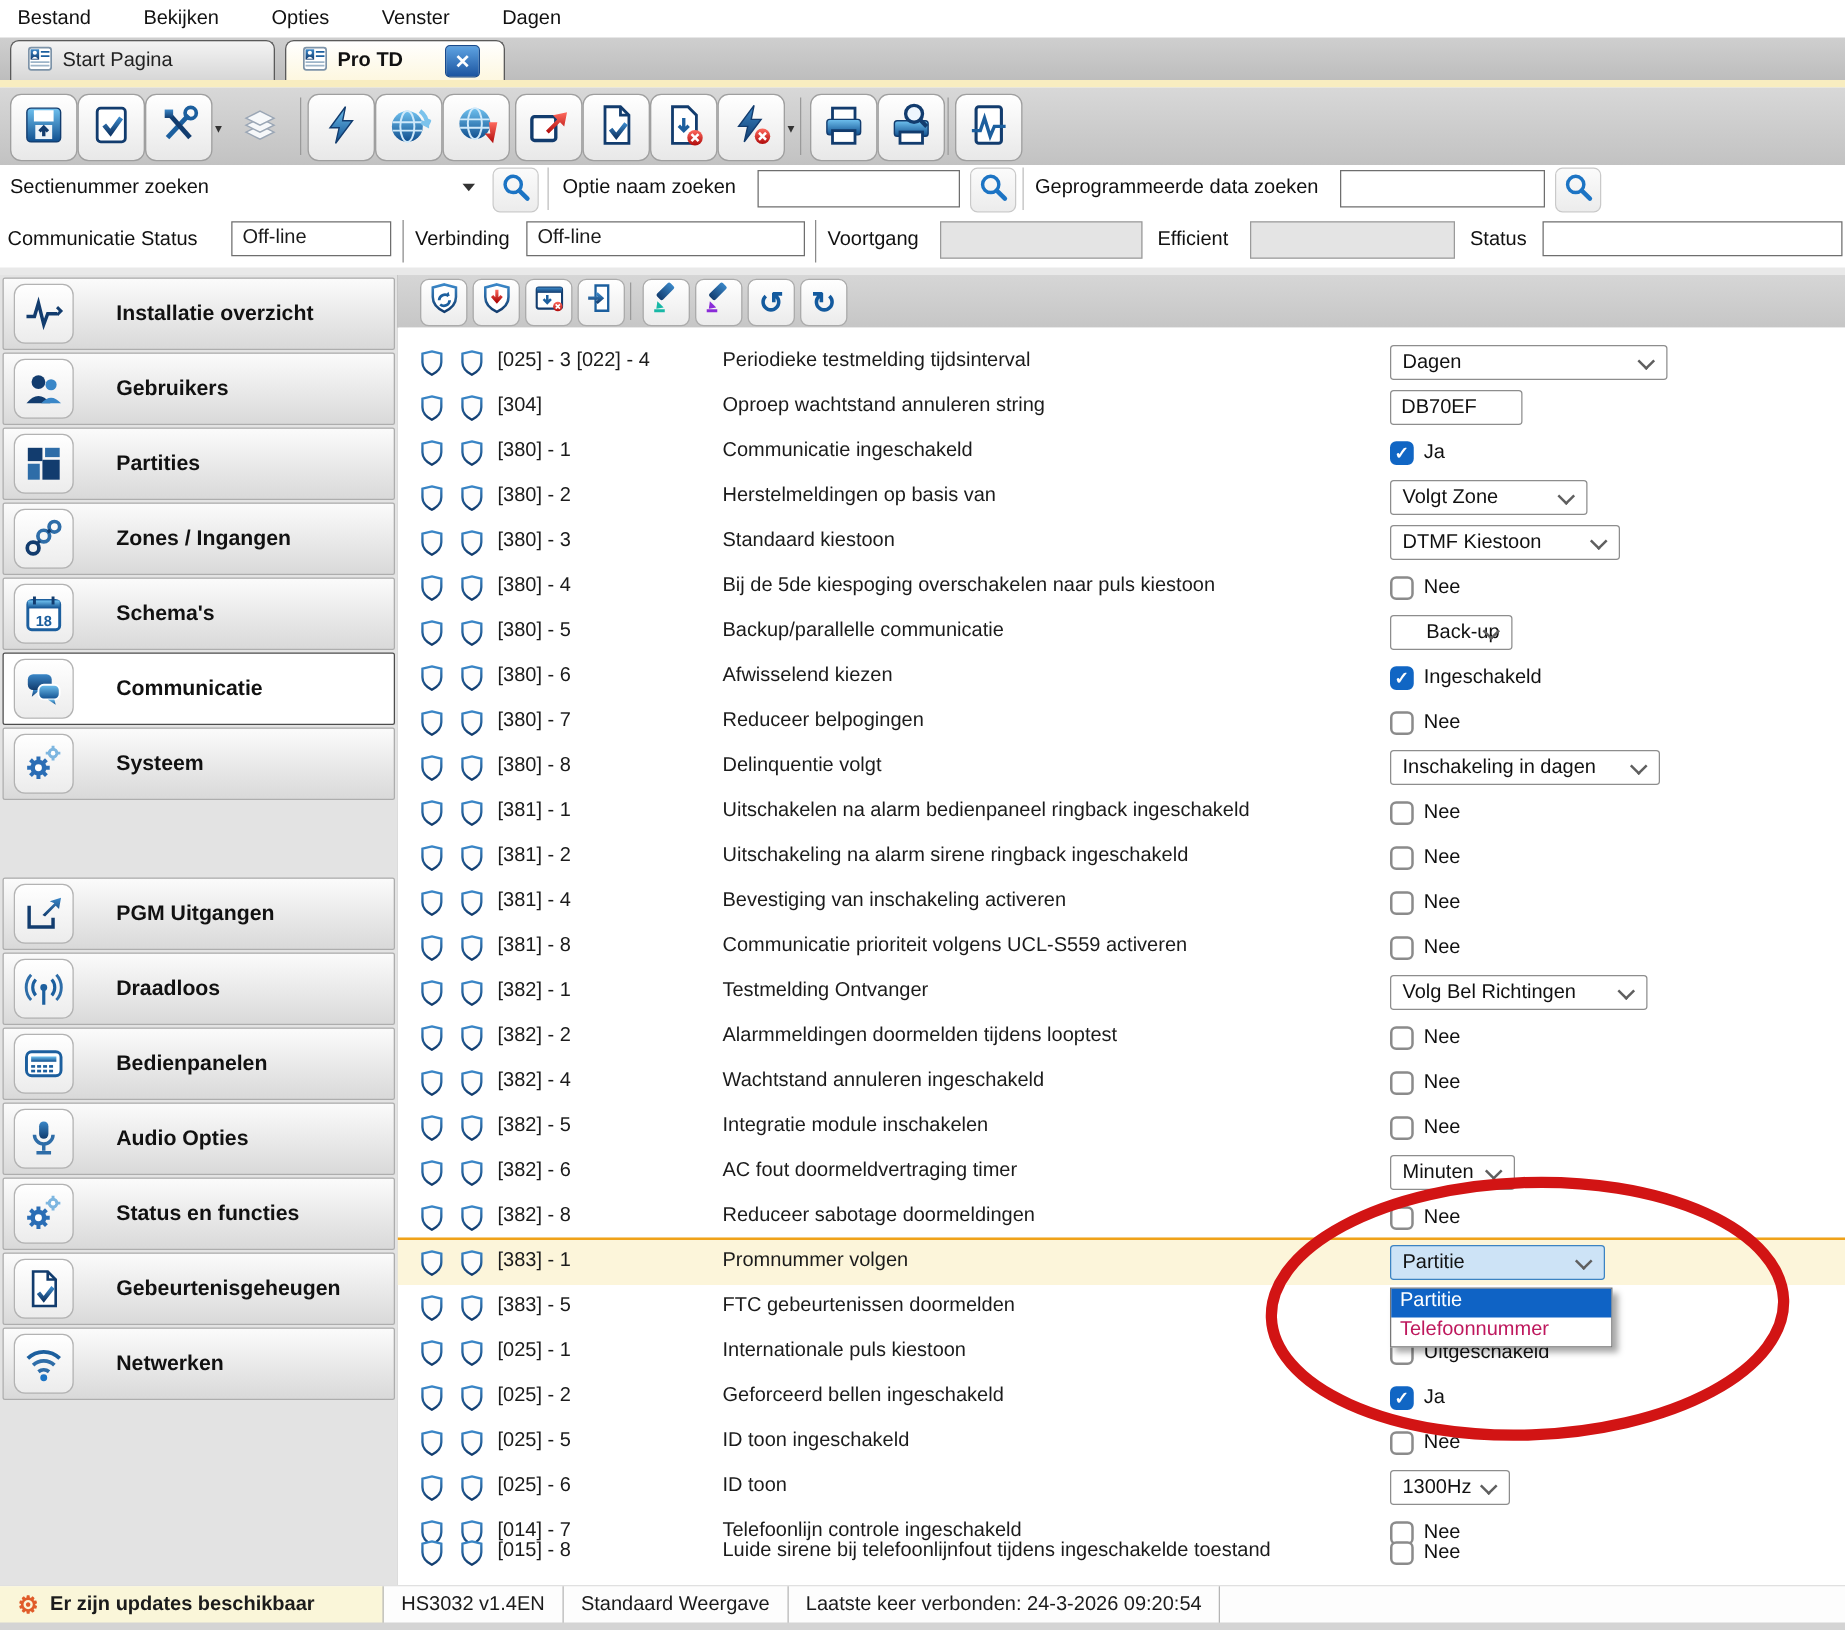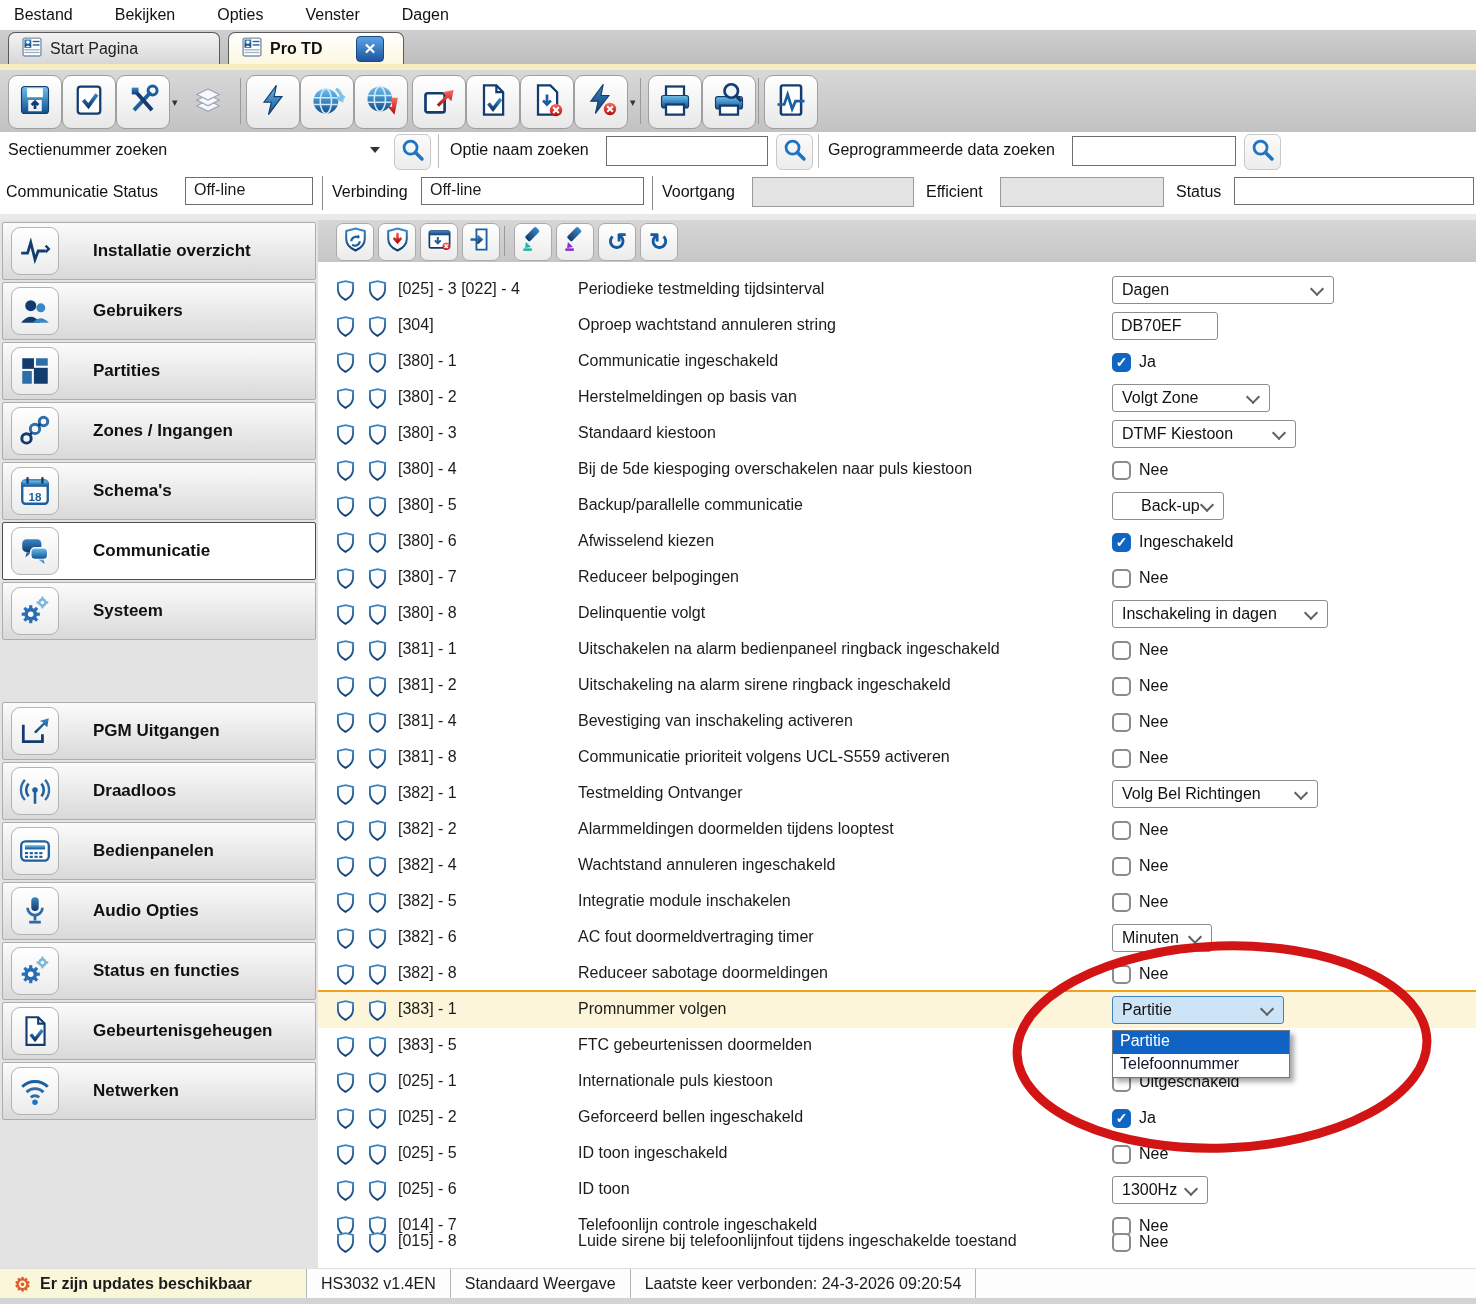--- a/index.html
+++ b/index.html
@@ -80,21 +80,21 @@
   .inp{height:28px;border:1px solid #8d8d8d;border-radius:3px;background:#fff;display:flex;
     align-items:center;font-size:16px;padding-left:8px;box-sizing:border-box;color:#111;}
   .cbwrap{display:flex;align-items:center;gap:8px;}
   .cb{width:19px;height:19px;border:2px solid #8b8b8b;border-radius:5px;background:#fff;box-sizing:border-box;
     display:flex;align-items:center;justify-content:center;}
   .cb.checked{background:#1166c4;border-color:#1166c4;color:#fff;font-size:14px;font-weight:bold;}
   .cblabel{font-size:16px;color:#111;}
   
   .popup{position:absolute;left:1112px;top:1030px;width:176px;background:#fff;border:1px solid #767676;
     box-shadow:4px 4px 5px rgba(0,0,0,.35);z-index:30;}
-  .popup .opt{height:23px;font-size:16px;padding:1px 0 0 7px;box-sizing:border-box;color:#0f172a;}
+  .popup .opt{height:23px;font-size:16px;padding:1px 0 0 7px;box-sizing:border-box;color:#be185d;}
   .popup .opt.selected{background:#0f63c5;color:#fff;}
   
   .overlay{position:absolute;left:0;top:0;width:1476px;height:1304px;pointer-events:none;z-index:40;}
   
   .statusbar{position:absolute;left:0;top:1268px;width:1476px;height:30px;background:#fdfdfd;
     font-size:16px;display:flex;align-items:center;z-index:50;border-top:1px solid #e0e0e0;}
   .sb-seg{height:30px;display:flex;align-items:center;padding:0 14px;border-right:1px solid #b5b5b5;white-space:nowrap;}
   .sb-update{background:#faf6d9;font-weight:bold;gap:9px;width:278px;}
   .gear{color:#e05c2a;font-size:19px;line-height:1;}
   .bottomstrip{position:absolute;left:0;top:1298px;width:1476px;height:6px;background:#d4d4d4;z-index:50;}
@@ -650,21 +650,21 @@
     <div class="trow" style="top: 226px;">
       <span class="shield" style="left:16px"><svg width="23" height="23" viewBox="0 0 32 32">
           <path d="M16 3 L26.5 5.5 V15 Q26.5 23.5 16 29 Q5.5 23.5 5.5 15 V5.5 Z" fill="#fdfdfd" stroke="url(#gD)" stroke-width="2.6"></path>
         </svg></span>
       <span class="shield" style="left:48px"><svg width="23" height="23" viewBox="0 0 32 32">
           <path d="M16 3 L26.5 5.5 V15 Q26.5 23.5 16 29 Q5.5 23.5 5.5 15 V5.5 Z" fill="#fdfdfd" stroke="url(#gD)" stroke-width="2.6"></path>
         </svg></span>
       <span class="tcode">[380] - 5</span>
       <span class="tlabel">Backup/parallelle communicatie</span>
       <div class="tval">
-        <div class="sel" style="width: 112px; padding-left: 28px;">
+        <div class="sel" style="width: 98px; padding-left: 28px;">
           <span>Back-up</span>
           <span class="chev"></span>
         </div>
       </div>
     </div>
     <div class="trow" style="top: 262px;">
       <span class="shield" style="left:16px"><svg width="23" height="23" viewBox="0 0 32 32">
           <path d="M16 3 L26.5 5.5 V15 Q26.5 23.5 16 29 Q5.5 23.5 5.5 15 V5.5 Z" fill="#fdfdfd" stroke="url(#gD)" stroke-width="2.6"></path>
         </svg></span>
       <span class="shield" style="left:48px"><svg width="23" height="23" viewBox="0 0 32 32">

